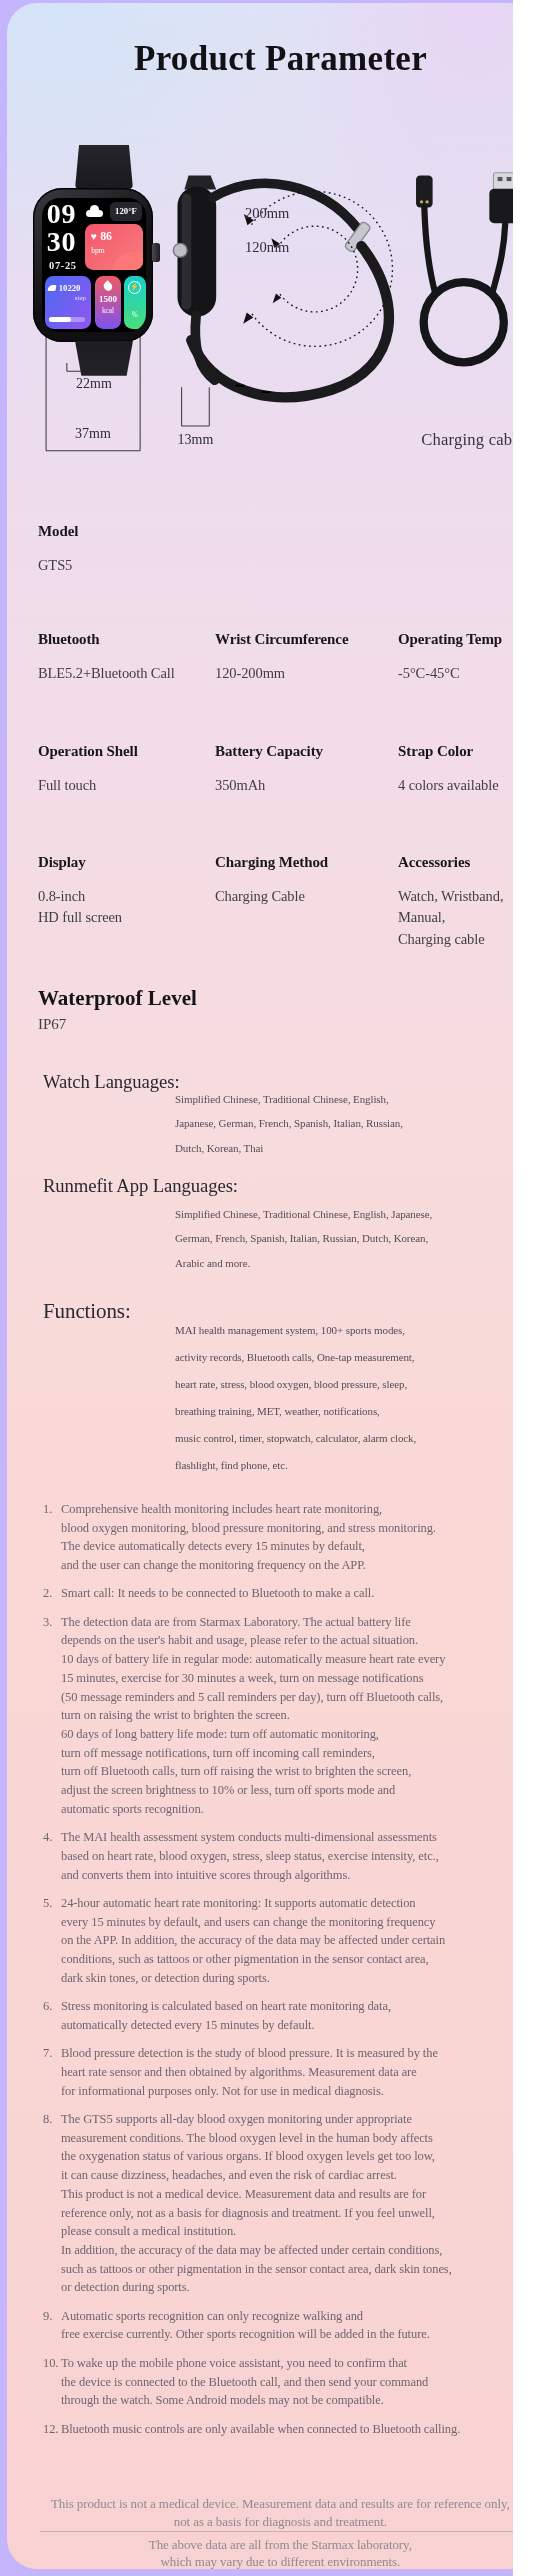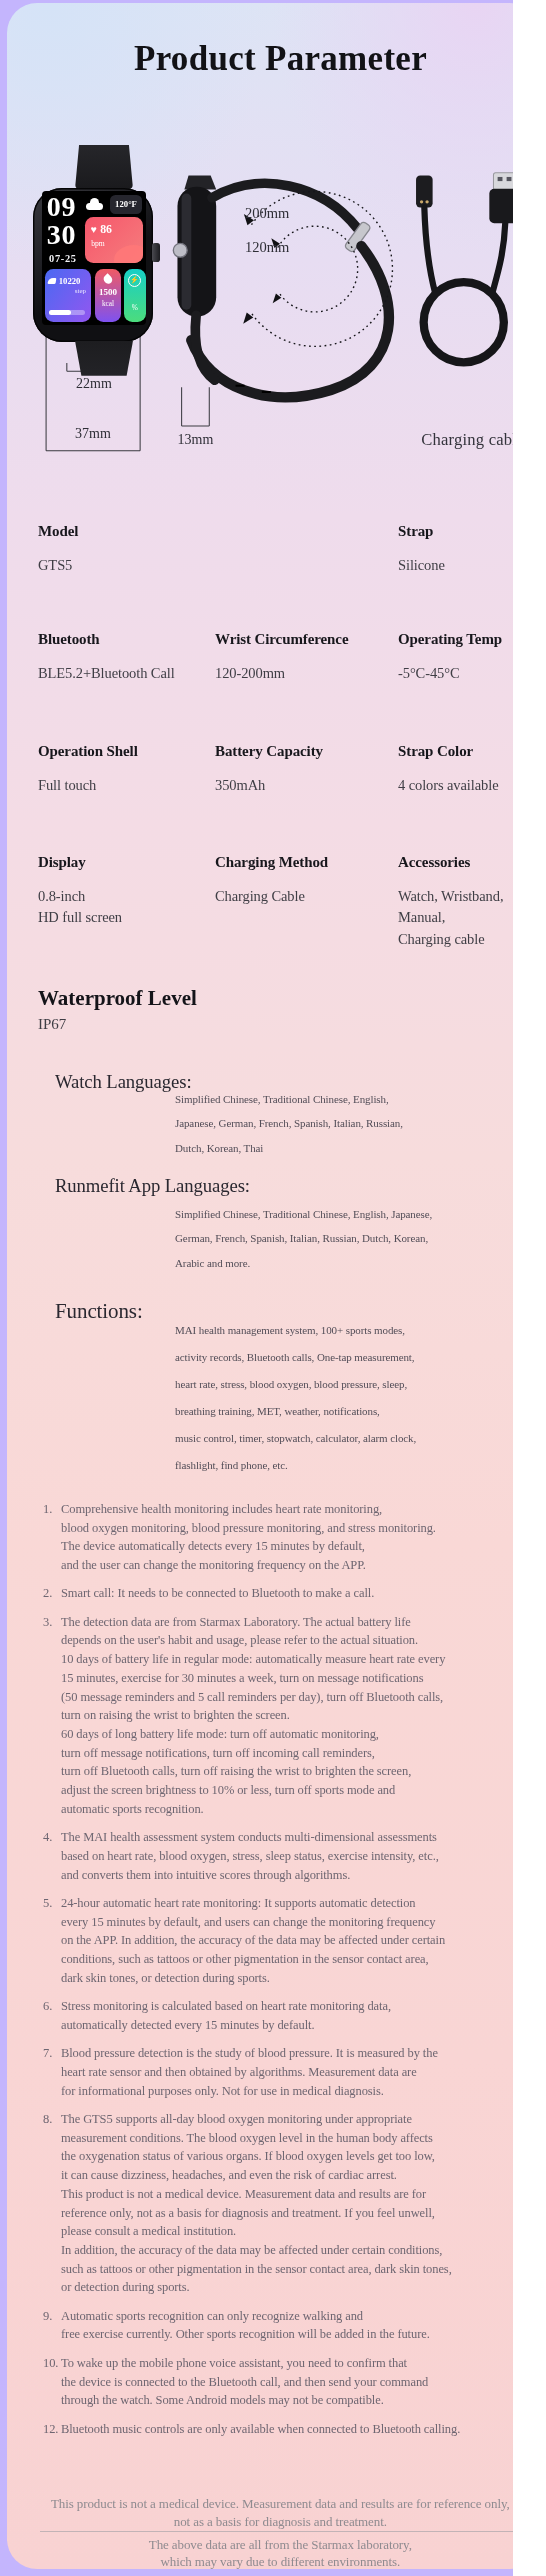--- a/index.html
+++ b/index.html
@@ -18,21 +18,21 @@
   
   .hero{left:0;top:138px;width:547px;height:325px;}
   .hero svg{position:absolute;left:0;top:0;}
   .strap-top{position:absolute;left:68px;top:4.2px;width:58px;height:44px;background:linear-gradient(180deg,#26262a,#1a1a1d);
     clip-path:polygon(7% 0,93% 0,100% 100%,0 100%);border-radius:4.2px;}
   .watch-body{position:absolute;left:26px;top:47px;width:120px;height:154px;border-radius:29px;
     background:linear-gradient(145deg,#3a3a40,#101013 55%);box-shadow:inset 0 0 0 1.4px #050506;}
   .crown{position:absolute;left:145px;top:102px;width:7.6px;height:19.4px;border-radius:2.8px;background:linear-gradient(90deg,#4a4a50,#1c1c20);}
   .strap-bottom{position:absolute;left:68px;top:200px;width:58px;height:35px;background:linear-gradient(180deg,#1d1d20,#232327);
     clip-path:polygon(0 0,100% 0,89% 100%,11% 100%);border-radius:0 0 5.5px 5.5px;}
-  .watch-screen{position:absolute;left:35px;top:50px;width:104px;height:134px;border-radius:4px;background:#000;overflow:hidden;}
+  .watch-screen{position:absolute;left:35px;top:57px;width:104px;height:134px;border-radius:18px;background:#000;overflow:hidden;}
   .t-hh,.t-mm{position:absolute;left:4.8px;color:#fff;font-size:28px;font-weight:700;line-height:28px;letter-spacing:0.7px;}
   .t-hh{top:2.1px;} .t-mm{top:30px;}
   .t-date{position:absolute;left:7px;top:62px;color:#f2f2f5;font-size:10.4px;font-weight:700;letter-spacing:0.7px;}
   .cloud{position:absolute;left:44px;top:11.8px;width:16.6px;height:7px;background:#fff;border-radius:4.2px;}
   .cloud::before{content:'';position:absolute;left:3.5px;top:-4.8px;width:9px;height:9px;background:#fff;border-radius:50%;}
   .temp-tile{position:absolute;left:68px;top:4.2px;width:32px;height:18.7px;border-radius:5.5px;background:#26262e;
     display:flex;align-items:center;justify-content:center;color:#fff;font-size:8.7px;font-weight:700;}
   .tile{position:absolute;border-radius:8.3px;color:#fff;}
   .heart-tile{left:43px;top:26px;width:58px;height:46px;background:linear-gradient(135deg,#f6566b,#f57d7d);overflow:hidden;}
   .heart-tile::after{content:'';position:absolute;right:-9.7px;bottom:-12.5px;width:39px;height:30px;background:rgba(255,120,120,.85);border-radius:50%;}
@@ -62,21 +62,21 @@
   
   .spec{position:absolute;width:173px;}
   .c1{left:31px;} .c2{left:208px;} .c3{left:391px;width:145px;}
   .r1{top:520px;} .r2{top:628px;} .r3{top:740px;} .r4{top:851px;}
   .spec-label{font-size:15px;font-weight:700;color:#17171c;letter-spacing:-0.1px;}
   .spec-value{margin-top:15px;font-size:14.5px;color:#3f3e45;letter-spacing:-0.1px;line-height:21.5px;}
 
   .wp-head{left:31px;top:983px;font-size:21px;font-weight:700;color:#141419;}
   .wp-val{left:31px;top:1013px;font-size:15px;color:#3f3e45;}
 
-  .sec-head{left:36px;font-size:18.7px;color:#2a2830;letter-spacing:-0.1px;margin-left:12px;}
+  .sec-head{left:36px;font-size:18.7px;color:#2a2830;letter-spacing:-0.1px;}
   .sec-body{left:168px;width:350px;font-size:11px;color:#534e58;line-height:24.6px;letter-spacing:-0.1px;}
   .s3-head{font-size:21px;}
   .s3-body{line-height:27px;}
 
   
   .notes{left:36px;top:1497px;width:489px;}
   .note{display:flex;margin-bottom:9.7px;color:#6e6671;font-size:12.5px;line-height:18.7px;letter-spacing:-0.1px;}
   .note-num{flex:0 0 18px;}
   .note-text{flex:1;}
 
@@ -193,24 +193,20 @@
       <div class="dim-label" style="left:169px;top:291px;width:39px;">13mm</div>
       <div class="dim-label" style="left:238px;top:64px;width:62px;font-size:14.5px;text-align:left;">200mm</div>
       <div class="dim-label" style="left:238px;top:98px;width:62px;font-size:14.5px;text-align:left;">120mm</div>
       <div class="cable-label">Charging cable</div>
     </div>
 
     <div class="spec r1 c1">
       <div class="spec-label">Model</div>
       <div class="spec-value pre">GTS5</div>
     </div>
-    <div class="spec r1 c3">
-      <div class="spec-label">Strap</div>
-      <div class="spec-value pre">Silicone</div>
-    </div>
     <div class="spec r2 c1">
       <div class="spec-label">Bluetooth</div>
       <div class="spec-value pre">BLE5.2+Bluetooth Call</div>
     </div>
     <div class="spec r2 c2">
       <div class="spec-label">Wrist Circumference</div>
       <div class="spec-value pre">120-200mm</div>
     </div>
     <div class="spec r2 c3">
       <div class="spec-label">Operating Temp</div>

